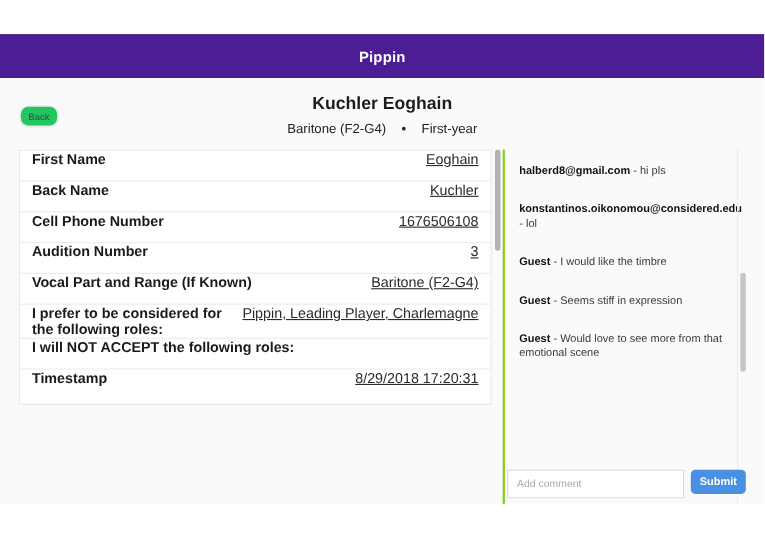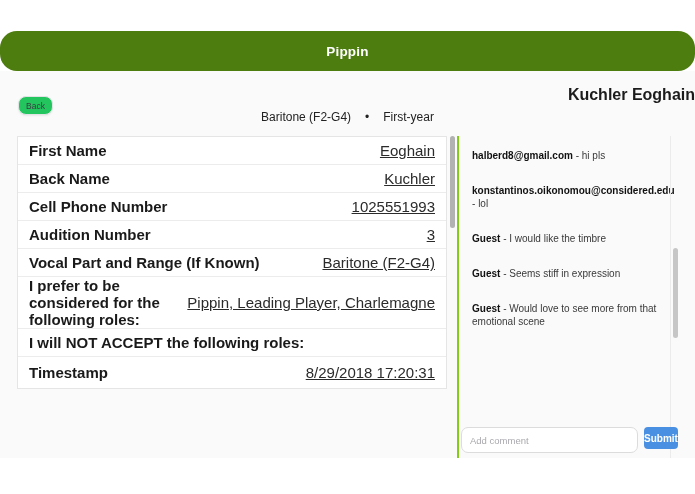--- a/index.html
+++ b/index.html
@@ -2,65 +2,65 @@
 <html><head>
 <meta charset="utf-8">
 <style>
   * { margin:0; padding:0; box-sizing:border-box; }
   html,body { background:#ffffff; }
   body { font-family:"Liberation Sans", sans-serif; }
 
   .stage { position:relative; width:695px; height:494px; background:#ffffff; overflow:hidden; }
 
   
-  .app-header { position:absolute; top:31px; left:0; width:695px; height:40px; background:#4d7c0f;
-    display:flex; align-items:center; justify-content:center;border-radius:17px; }
+  .app-header { position:absolute; top:31px; left:0; width:695px; height:40px; background:#4c1d95;
+    display:flex; align-items:center; justify-content:center; }
   .app-title { color:#ffffff; font-size:13.5px; font-weight:bold; letter-spacing:.2px; }
 
   
   .content { position:absolute; top:71px; left:0; width:695px; height:387px; background:#fafafa; }
 
   .back-btn { position:absolute; left:18px; top:25px; min-width:30px; height:19px; padding:0 7px;
     background:#22c55e; border:1px solid #e3e3e6; border-radius:8px; color:#3c3c43; font-size:8.5px;
     font-family:"Liberation Sans", sans-serif; box-shadow:0 1px 2px rgba(0,0,0,.07); cursor:pointer; }
 
-  .title-block { position:absolute; top:15px; left:0; width:695px; text-align:right; }
+  .title-block { position:absolute; top:15px; left:0; width:695px; text-align:center; }
   .page-title { font-size:16px; font-weight:600; color:#1c1c1c; }
   .subtitle { margin-top:6px; display:flex; justify-content:center; align-items:center; gap:14px;
     font-size:12px; color:#222222; }
 
   
   .table-panel { position:absolute; left:17px; top:65px; width:440px; height:322px; overflow:hidden; }
   .ptable { width:430px; background:#ffffff; border:1px solid #e5e5e5; border-bottom:1px solid #e5e5e5; }
-  .prow { display:flex; justify-content:space-between; align-items:center; min-height:28px;
-    padding:0 11px; border-bottom:1px solid #ececec; font-size:15px; }
+  .prow { display:flex; justify-content:space-between; align-items:flex-start; min-height:28px;
+    padding:0 11px; border-bottom:1px solid #ececec; font-size:13px; }
   .prow:last-child { min-height:31px; border-bottom:none; }
   .prow .plabel { font-weight:bold; color:#1a1a1a; padding-right:14px; }
   .prow .pvalue { color:#2b2b2b; text-align:right; white-space:nowrap;text-decoration:underline; }
   .prow.stacked { display:block; padding:8px 11px 9px; }
   .prow.stacked .plabel { display:block; padding-right:0; }
   .prow.stacked .pvalue { display:block; margin-top:13px; white-space:normal; }
   .table-scroll-thumb { position:absolute; right:2px; top:0; width:5px; height:92px;
     background:#b2b2b2; border-radius:3px; }
 
   
   .comments-panel { position:absolute; left:457px; top:65px; width:238px; height:322px;
     border-left:2px solid #84cc16; }
   .comments-list { position:absolute; left:13px; top:13px; width:196px; }
   .comment { font-size:10px; line-height:13px; color:#3a3a3a; margin-bottom:22px; }
   .comment .author { font-weight:bold; color:#111111; }
   .comments-track { position:absolute; right:24px; top:0; width:1px; height:322px; background:#ebebeb; }
   .comments-scroll-thumb { position:absolute; right:17px; top:112px; width:5px; height:90px;
     background:#c6c6c6; border-radius:3px; }
 
   .comment-input-row { position:absolute; left:2px; right:17px; bottom:5px; display:flex; gap:6px; }
-  .comment-input { flex:1; height:22px; border:1px solid #dcdcdc; border-radius:7px; background:#ffffff;
+  .comment-input { flex:1; height:22px; border:1px solid #dcdcdc; border-radius:0; background:#ffffff;
     padding:12px 8px; font-size:9.5px; color:#333; font-family:"Liberation Sans", sans-serif; outline:none; }
   .comment-input::placeholder { color:#a9a9ae; }
-  .submit-btn { width:34px; height:22px; border:none; border-radius:4px; background:#4a90e2;
+  .submit-btn { width:50px; height:22px; border:none; border-radius:4px; background:#4a90e2;
     color:#ffffff; font-size:10px; font-weight:bold; font-family:"Liberation Sans", sans-serif; cursor:pointer; }
 </style>
 </head>
 <body>
 
 <div class="stage">
 
   <header class="app-header">
     <div class="app-title">Pippin</div>
   </header>
@@ -83,21 +83,21 @@
           <div class="prow">
             <div class="plabel">First Name</div>
             <div class="pvalue">Eoghain</div>
           </div>
           <div class="prow">
             <div class="plabel">Back Name</div>
             <div class="pvalue">Kuchler</div>
           </div>
           <div class="prow">
             <div class="plabel">Cell Phone Number</div>
-            <div class="pvalue">1025551993</div>
+            <div class="pvalue">1676506108</div>
           </div>
           <div class="prow">
             <div class="plabel">Audition Number</div>
             <div class="pvalue">3</div>
           </div>
           <div class="prow">
             <div class="plabel">Vocal Part and Range (If Known)</div>
             <div class="pvalue">Baritone (F2-G4)</div>
           </div>
           <div class="prow">

